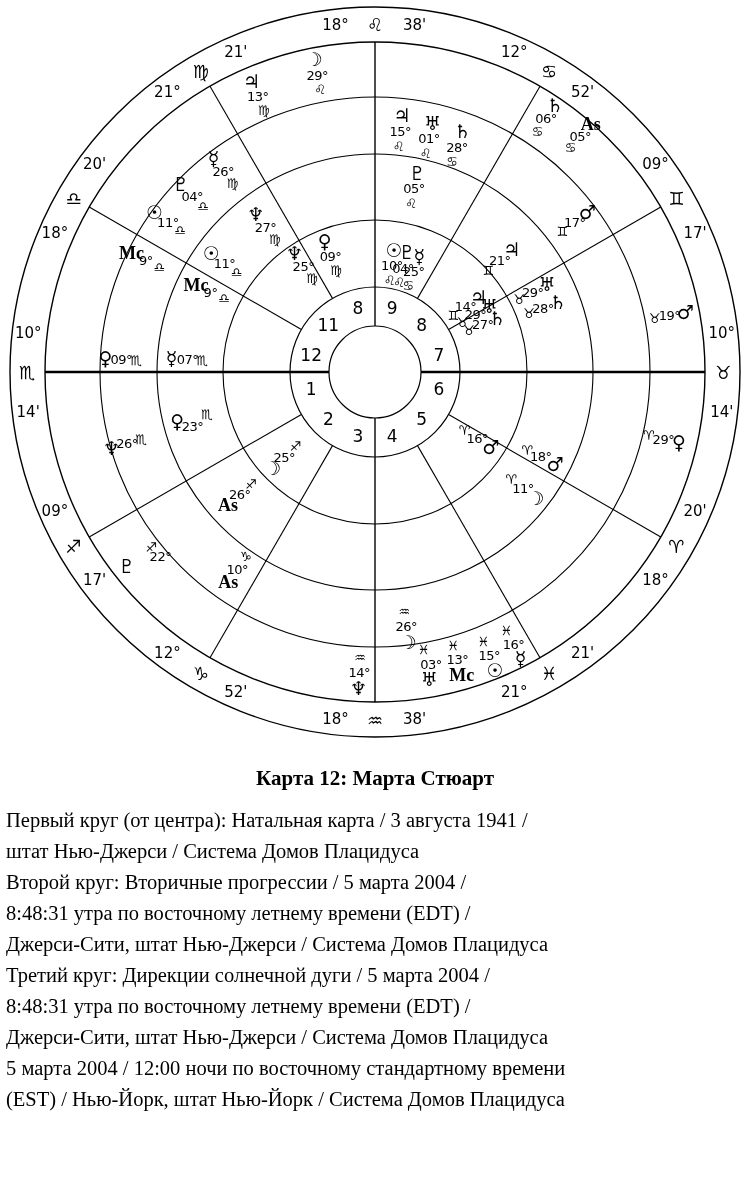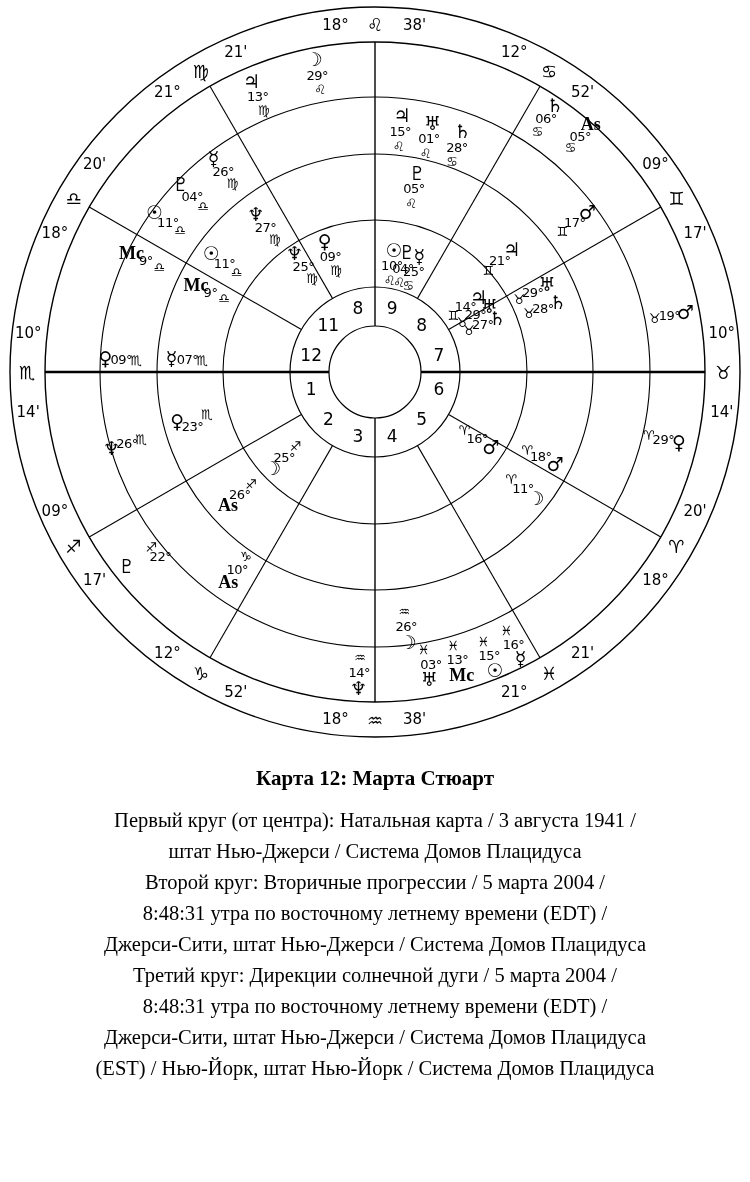--- a/index.html
+++ b/index.html
@@ -10,21 +10,21 @@
   .tok{position:absolute;transform:translate(-50%,-50%);white-space:nowrap;color:#000;line-height:1;}
   .pglyph{font:700 19px "DejaVu Sans",sans-serif;}
   .ptlabel{font:700 18px "Liberation Serif",serif;}
   .pdeg{font:400 13px "DejaVu Sans",sans-serif;letter-spacing:-.5px;}
   .psign{font:700 13px "DejaVu Sans",sans-serif;}
   .rimnum{font:400 15px "DejaVu Sans",sans-serif;}
   .rimsign{font:700 18px "DejaVu Sans",sans-serif;}
   .house{font:400 17px "DejaVu Sans",sans-serif;}
   .caption{position:absolute;left:0;top:752px;width:750px;}
   .cap-title{font:700 21px "Liberation Serif",serif;text-align:center;margin:14px 0 14px;}
-  .cap-line{font:400 20.5px "Liberation Serif",serif;text-align:center;line-height:31px;padding:0 6px;}
+  .cap-line{font:400 20.5px "Liberation Serif",serif;text-align:left;line-height:31px;padding:0 6px;}
 </style>
 </head>
 <body>
 
 <div class="page">
 
   <div id="wheel" class="wheel">
     <svg id="wheel-svg" width="750" height="748" viewBox="0 0 750 748">
         <circle cx="375" cy="372" r="365" fill="none" stroke="#000000" stroke-width="1.4"></circle>
         <circle cx="375" cy="372" r="330" fill="none" stroke="#000000" stroke-width="1.4"></circle>
@@ -237,16 +237,17 @@
   <div class="caption">
     <div class="cap-title">Карта 12: Марта Стюарт</div>
     <div class="cap-line">Первый круг (от центра): Натальная карта / 3 августа 1941 /</div>
     <div class="cap-line">штат Нью-Джерси / Система Домов Плацидуса</div>
     <div class="cap-line">Второй круг: Вторичные прогрессии / 5 марта 2004 /</div>
     <div class="cap-line">8:48:31 утра по восточному летнему времени (EDT) /</div>
     <div class="cap-line">Джерси-Сити, штат Нью-Джерси / Система Домов Плацидуса</div>
     <div class="cap-line">Третий круг: Дирекции солнечной дуги / 5 марта 2004 /</div>
     <div class="cap-line">8:48:31 утра по восточному летнему времени (EDT) /</div>
     <div class="cap-line">Джерси-Сити, штат Нью-Джерси / Система Домов Плацидуса</div>
+    <div class="cap-line">5 марта 2004 / 12:00 ночи по восточному стандартному времени</div>
     <div class="cap-line">(EST) / Нью-Йорк, штат Нью-Йорк / Система Домов Плацидуса</div>
   </div>
 
 </div>
 
 </body></html>

